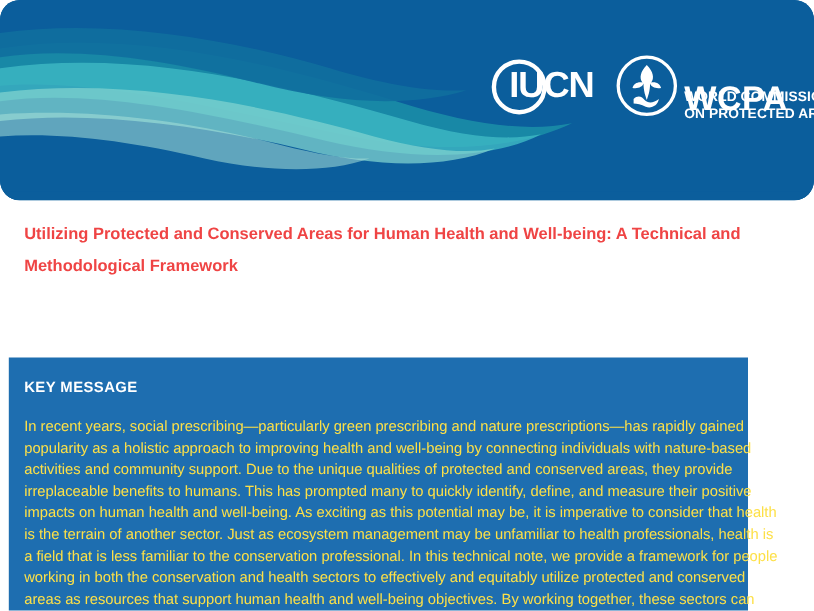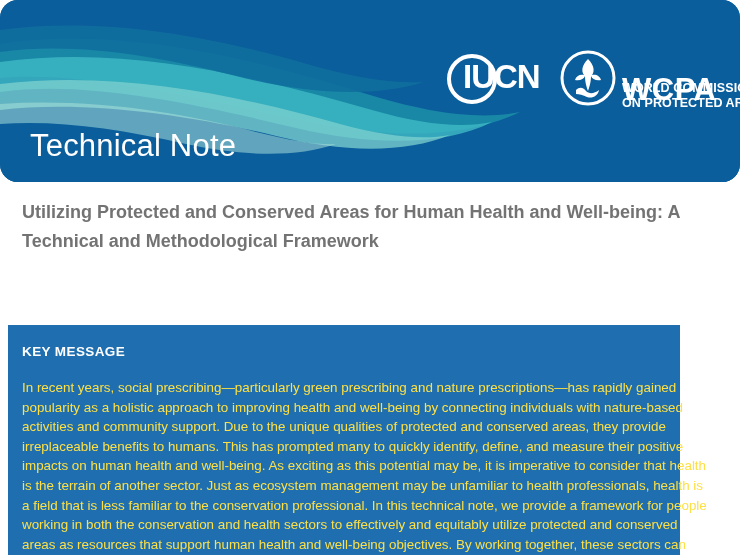--- a/index.html
+++ b/index.html
@@ -130,22 +130,22 @@
     letter-spacing: 0.1px;
     white-space: nowrap;
   }
 
   
   .doc-title {
     position: absolute;
     left: 22px;
     top: 198px;
     width: 700px;
-    color: #737373;
-    font-size: 18px;
+    color: #ef4444;
+    font-size: 15px;
     font-weight: 700;
     line-height: 29px;
   }
 
   
   .key-box {
     position: absolute;
     left: 8px;
     top: 277px;
     width: 672px;
@@ -200,21 +200,20 @@
       <svg class="wcpa-emblem" viewBox="0 0 56 56">
         <circle cx="28" cy="28" r="26" fill="none" stroke="#ffffff" stroke-width="3"></circle>
         <path d="M28 9 C22 15 21 21 24 25 C20 24 16 26 15 30 C20 31 24 29 25 26 C25 33 27 38 28 41 C29 38 31 33 31 26 C32 29 36 31 41 30 C40 26 36 24 32 25 C35 21 34 15 28 9 Z" fill="#ffffff"></path>
         <path d="M16 40 C20 36 24 38 26 41 C29 44 34 44 39 40 C38 46 32 49 27 47 C23 45 19 44 16 44 Z" fill="#ffffff"></path>
       </svg>
       <div class="wcpa-name">WCPA</div>
       <div class="wcpa-sub1">WORLD COMMISSION</div>
       <div class="wcpa-sub2">ON PROTECTED AREAS</div>
     </div>
 
-    <div class="banner-title">Technical Note</div>
   </div>
 
   <div class="doc-title">Utilizing Protected and Conserved Areas for Human Health and Well-being: A Technical and Methodological Framework</div>
 
   <div class="key-box">
     <div class="key-heading">KEY MESSAGE</div>
     <div class="key-body">In recent years, social prescribing—particularly green prescribing and nature prescriptions—has rapidly gained popularity as a holistic approach to improving health and well-being by connecting individuals with nature-based activities and community support. Due to the unique qualities of protected and conserved areas, they provide irreplaceable benefits to humans. This has prompted many to quickly identify, define, and measure their positive impacts on human health and well-being. As exciting as this potential may be, it is imperative to consider that health is the terrain of another sector. Just as ecosystem management may be unfamiliar to health professionals, health is a field that is less familiar to the conservation professional. In this technical note, we provide a framework for people working in both the conservation and health sectors to effectively and equitably utilize protected and conserved areas as resources that support human health and well-being objectives. By working together, these sectors can develop more comprehensive and effective solutions to both global health and environmental challenges.</div>
   </div>
 
 </div>

